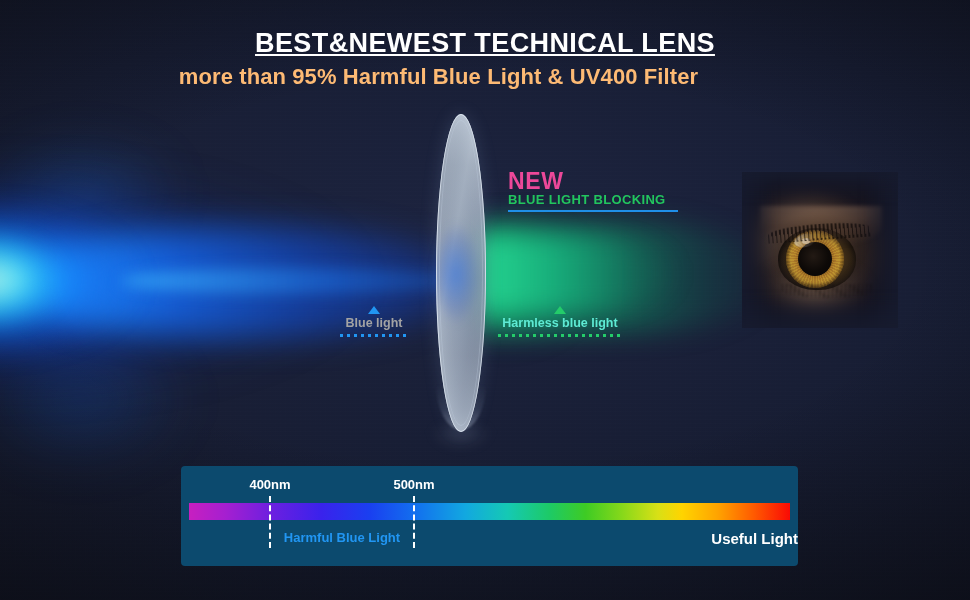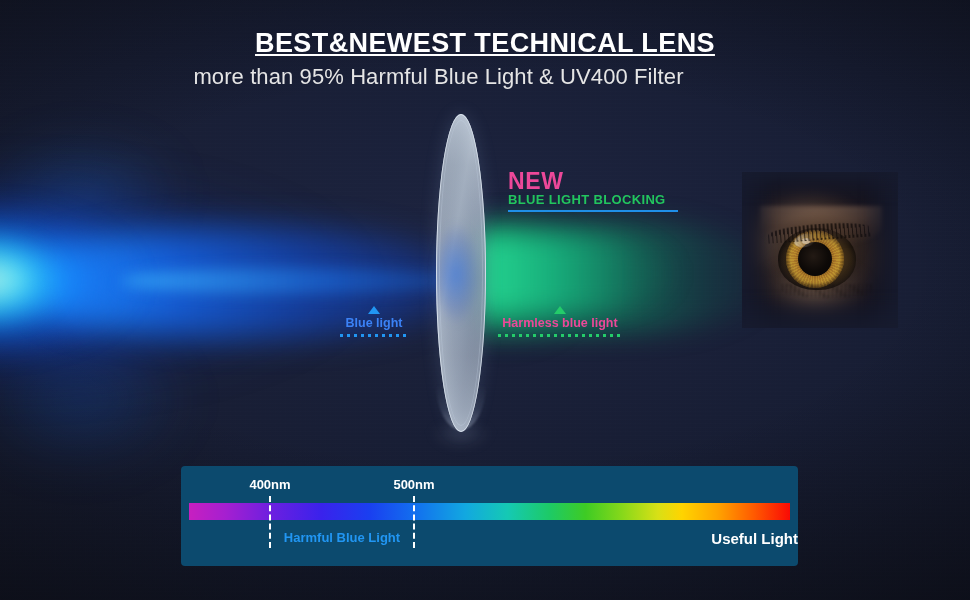--- a/index.html
+++ b/index.html
@@ -408,23 +408,23 @@
     font-size: 27px;
     font-weight: bold;
     letter-spacing: .4px;
     text-decoration: underline;
   }
   .subtitle {
     position: absolute;
     left: 0; top: 64px;
     width: 877px;
     text-align: center;
-    color: #e5e5e5;
+    color: #fdba74;
     font-size: 22px;
-    font-weight: normal;
+    font-weight: bold;
     letter-spacing: .1px;
   }
 
   
   .new-block {
     position: absolute;
     left: 508px;
     top: 170px;
     width: 200px;
   }
@@ -464,29 +464,29 @@
     font-size: 12.5px;
     font-weight: bold;
     line-height: 1;
   }
   .marker .dots {
     margin-top: 4px;
     height: 3px;
   }
   .marker-blue { left: 338px; top: 306px; width: 72px; }
   .marker-blue .tri { border-bottom: 8px solid #2196f3; }
-  .marker-blue .txt { color: #3b82f6; }
+  .marker-blue .txt { color: #a3a3a3; }
   .marker-blue .dots {
     background-image: radial-gradient(circle, #2196f3 45%, rgba(0,0,0,0) 50%);
     background-size: 7px 3px;
     background-repeat: repeat-x;
   }
   .marker-green { left: 496px; top: 306px; width: 128px; }
   .marker-green .tri { border-bottom: 8px solid #24cc6a; }
-  .marker-green .txt { color: #ec4899; }
+  .marker-green .txt { color: #5eead4; }
   .marker-green .dots {
     background-image: radial-gradient(circle, #24cc6a 45%, rgba(0,0,0,0) 50%);
     background-size: 7px 3px;
     background-repeat: repeat-x;
   }
 
   
   .spec-panel {
     position: absolute;
     left: 181px;

